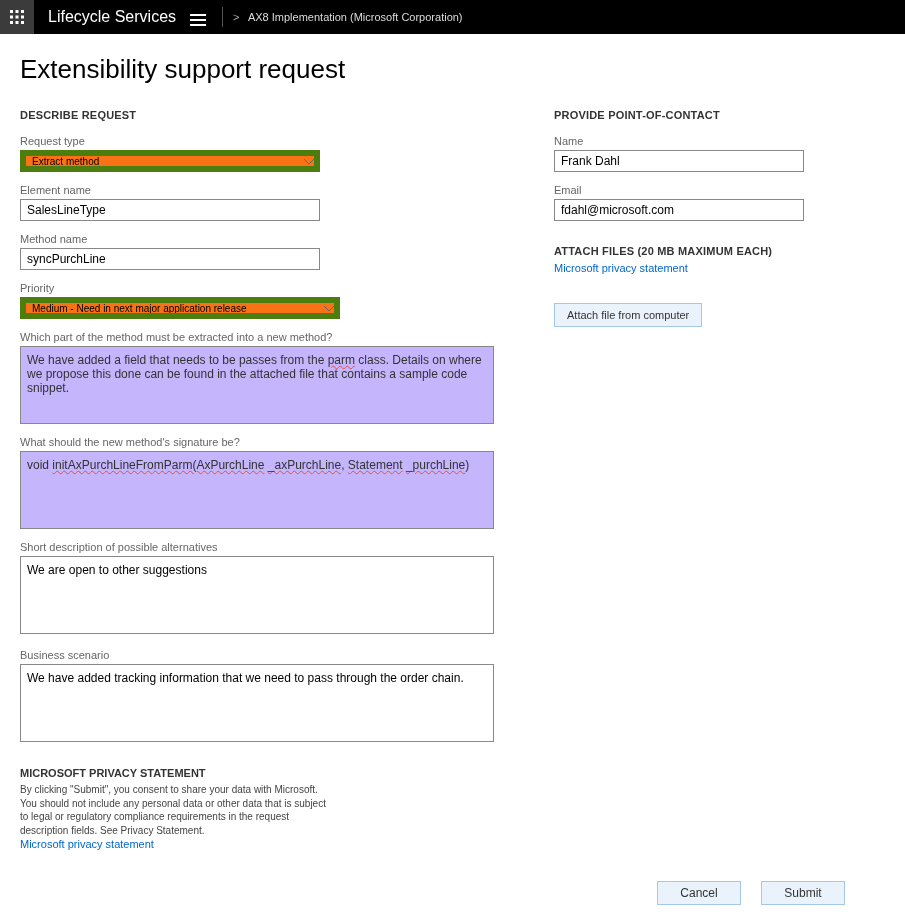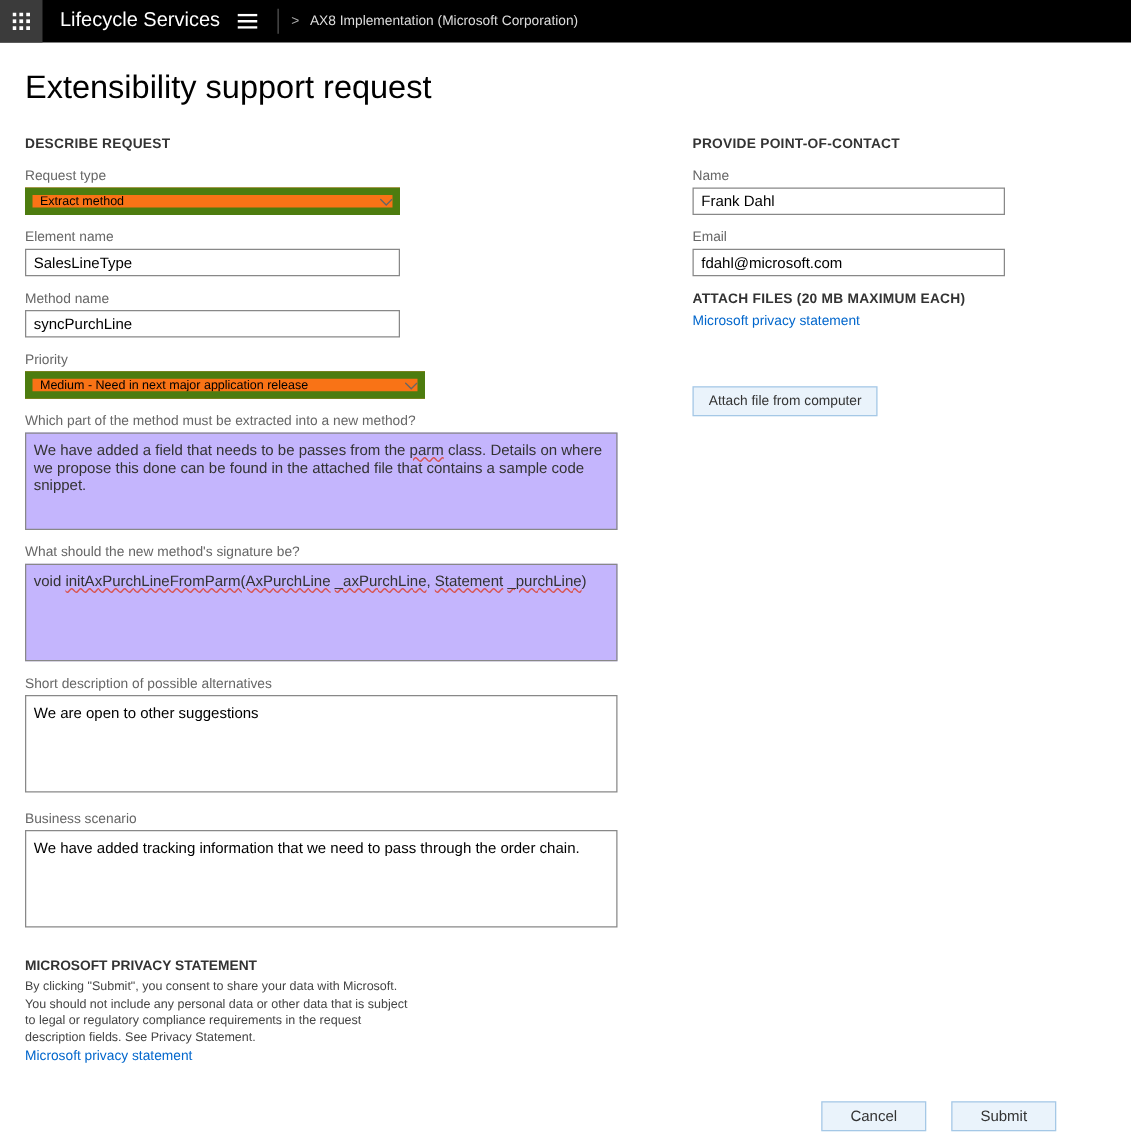--- a/index.html
+++ b/index.html
@@ -25,21 +25,21 @@
       align-items: center;
       justify-content: center;
       cursor: pointer;
     }
     .waffle svg { width: 14px; height: 14px; }
     .brand {
       font-size: 16px;
       font-weight: 400;
       padding: 0 14px;
       display: flex;
-      align-items: center;
+      align-items: flex-end;
       gap: 14px;
     }
     .hamburger {
       display: inline-flex;
       align-items: center;
       cursor: pointer;
     }
     .divider-v {
       width: 1px;
       height: 20px;
@@ -132,21 +132,21 @@
       text-decoration: none;
       cursor: pointer;
     }
     .attach-btn {
       border: 1px solid #a5c8e6;
       background: #eaf3fb;
       color: #333;
       font-size: 11px;
       padding: 5px 12px;
       cursor: pointer;
-      margin-top: 46px;
+      margin-top: 28px;
       display: inline-block;
     }
     .privacy-block {
       margin-top: 22px;
       max-width: 310px;
     }
     .privacy-header {
       font-size: 11px;
       font-weight: 700;
       margin-bottom: 4px;
@@ -300,21 +300,21 @@
       <div class="field-group">
         <label class="field-label">Name</label>
         <input class="form-input" value="Frank Dahl" style="">
       </div>
 
       <div class="field-group">
         <label class="field-label">Email</label>
         <input class="form-input" value="fdahl@microsoft.com" style="">
       </div>
 
-      <div style="margin-top:12px;">
+      <div style="margin-top:24px;">
         <div class="section-header" style="margin-bottom:4px;">ATTACH FILES (20 MB MAXIMUM EACH)</div>
         <a class="link">Microsoft privacy statement</a>
       </div>
 
       <button class="attach-btn">Attach file from computer</button>
     </div>
   </div>
 
   <div class="button-row">
     <button class="btn">Cancel</button>

